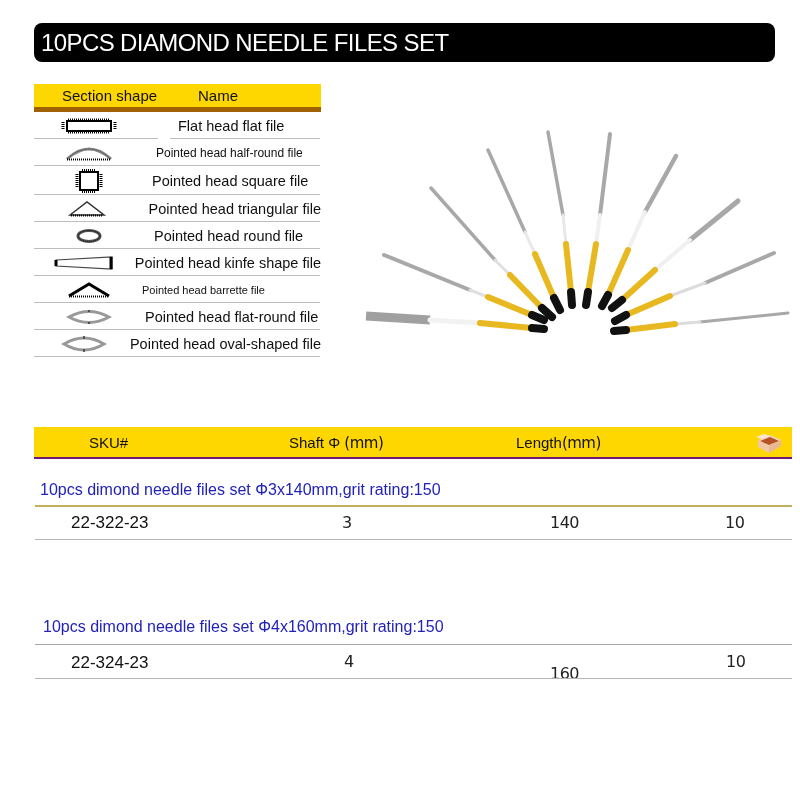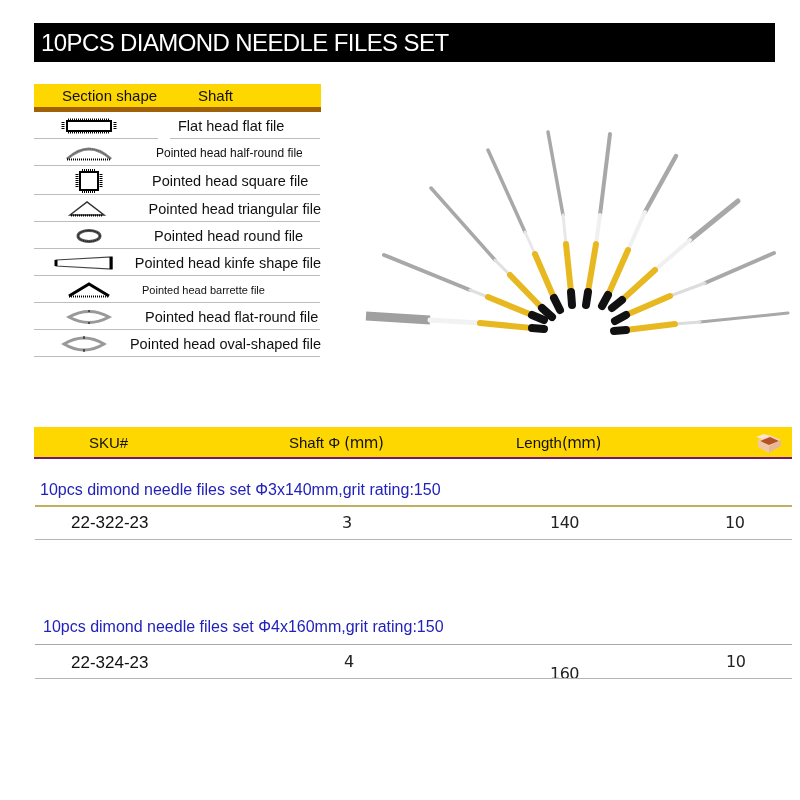--- a/index.html
+++ b/index.html
@@ -5,20 +5,21 @@
     * { box-sizing: border-box; margin: 0; padding: 0; }
     html, body { width: 800px; height: 800px; background: #ffffff; overflow: hidden; }
     body { position: relative; font-family: "Liberation Sans", sans-serif; color: #111; }
 
     .title-bar {
       position: absolute; left: 34px; top: 23px; width: 741px; height: 39px;
       background: #000; color: #fff;
       font-family: "Liberation Sans", sans-serif;
       font-size: 24px; line-height: 39px; padding-left: 7px;
       letter-spacing: -0.6px;
+      border-radius: 8px;
     }
 
     
     .shape-table { position: absolute; left: 34px; top: 84px; width: 287px; }
     .shape-head {
       height: 28px; background: #FFD700; border-bottom: 5px solid #a16207;
       display: flex; align-items: center; font-size: 15px; color: #111;
     }
     .shape-head .c1 { width: 130px; padding-left: 28px; white-space: nowrap; }
     .shape-head .c2 { padding-left: 34px; }
@@ -63,21 +64,21 @@
     .data-row .num { font-family: "DejaVu Sans", sans-serif; font-size: 16px; letter-spacing: -0.5px; color: #222; }
   </style>
 </head>
 <body>
 
 <div class="title-bar">10PCS DIAMOND NEEDLE FILES SET</div>
 
 <div class="shape-table">
   <div class="shape-head">
     <span class="c1">Section shape</span>
-    <span class="c2">Shaft</span>
+    <span class="c2">Name</span>
   </div>
 
   <div class="shape-row">
     <div class="shape-icon">
       <svg width="58" height="18" viewBox="0 0 58 18">
         <rect x="7" y="4" width="44" height="10" fill="#fff" stroke="#000" stroke-width="2"></rect>
         <line x1="8" y1="2.5" x2="50" y2="2.5" stroke="#000" stroke-width="2" stroke-dasharray="1 1"></line>
         <line x1="8" y1="15.5" x2="50" y2="15.5" stroke="#000" stroke-width="2" stroke-dasharray="1 1"></line>
         <line x1="3" y1="5" x2="3" y2="13" stroke="#000" stroke-width="3" stroke-dasharray="1 1"></line>
         <line x1="55" y1="5" x2="55" y2="13" stroke="#000" stroke-width="3" stroke-dasharray="1 1"></line>

